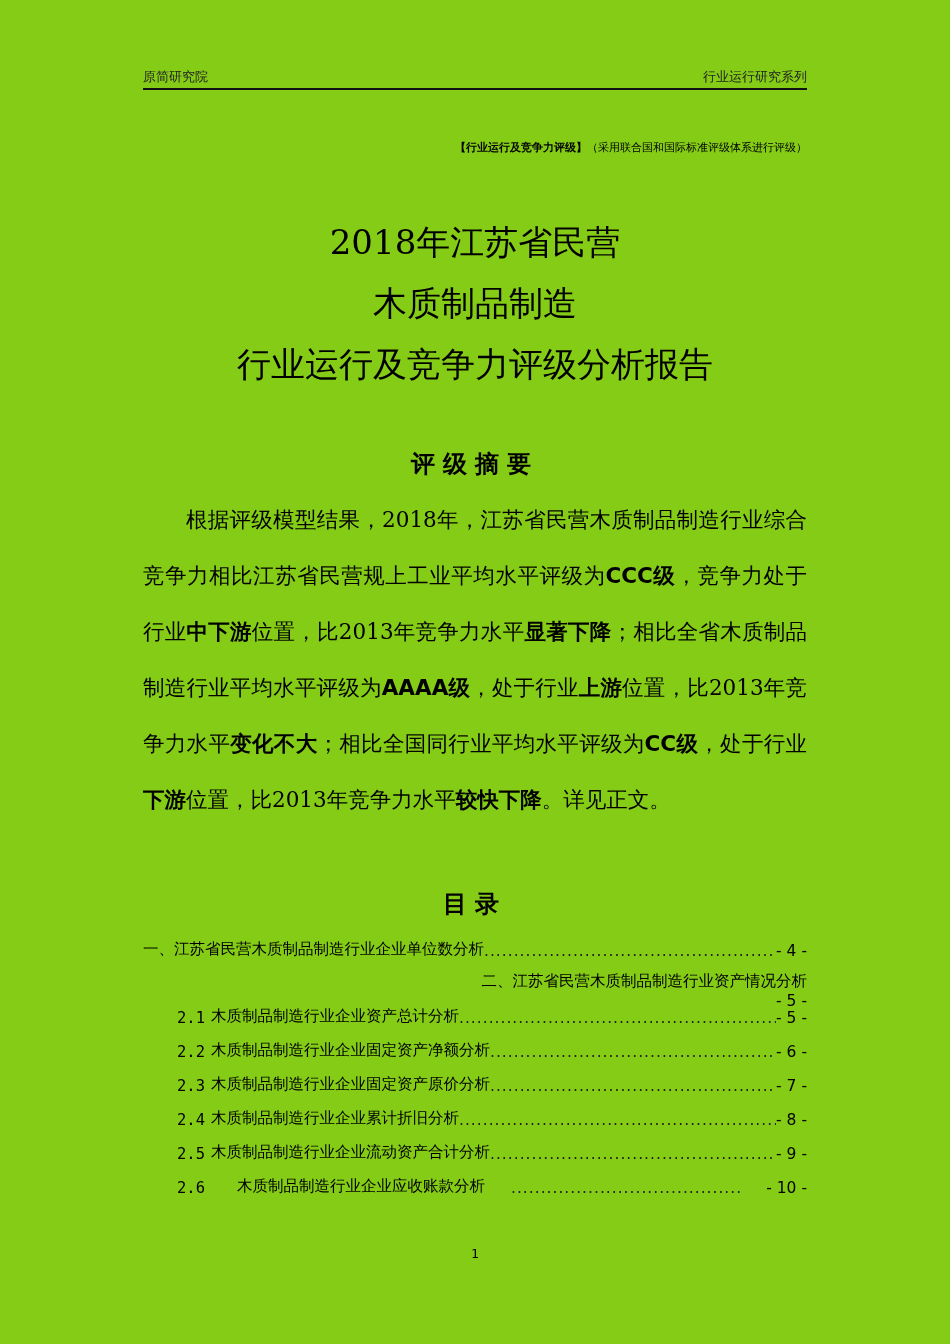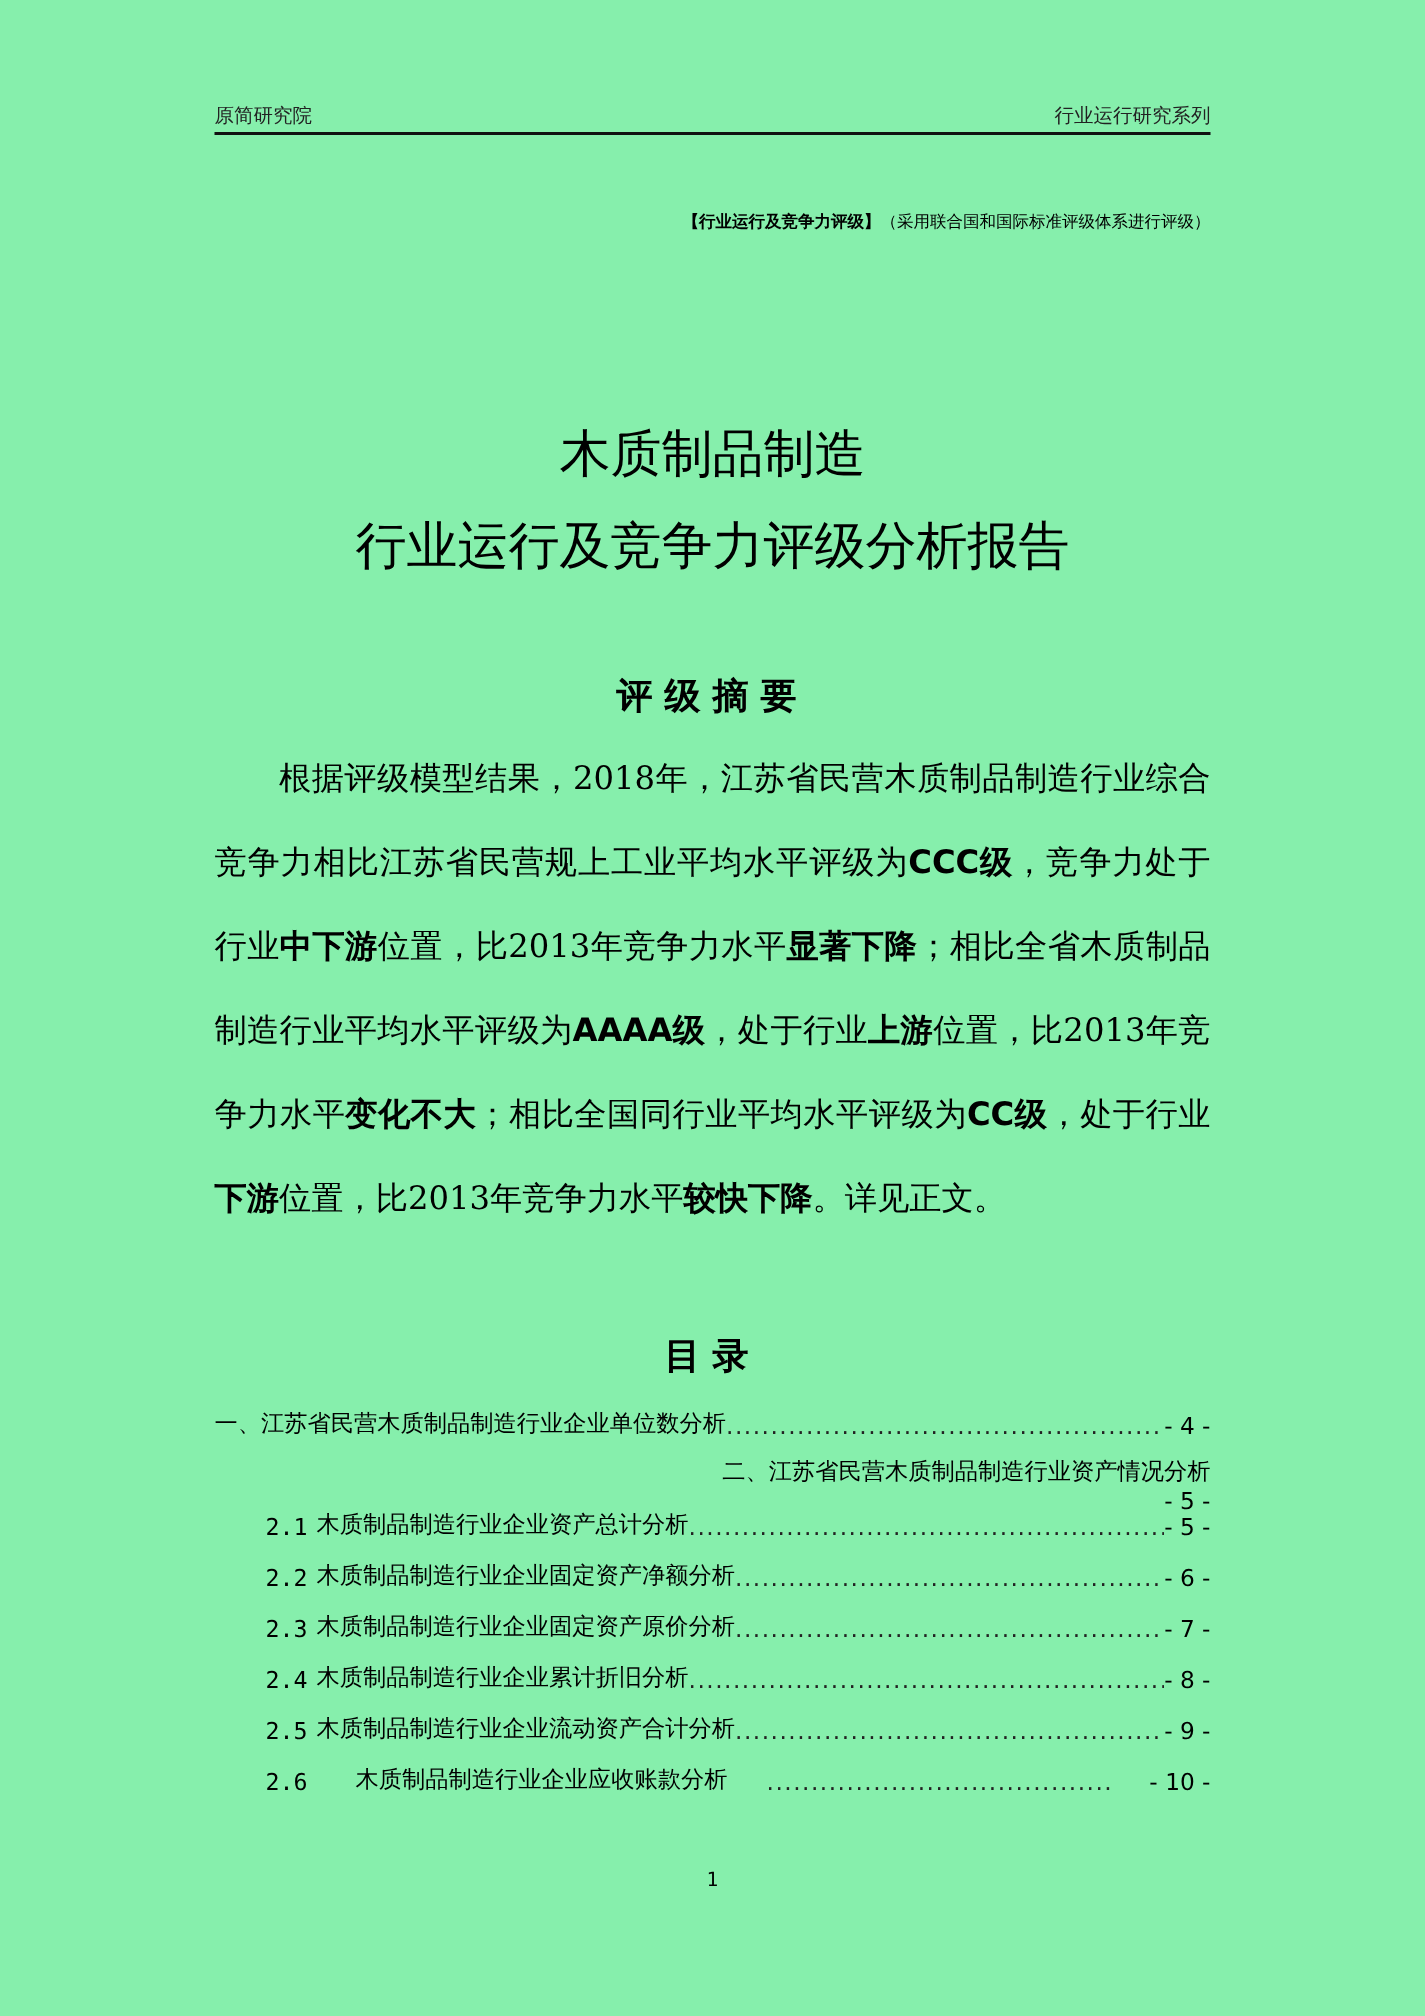--- a/index.html
+++ b/index.html
@@ -1,17 +1,17 @@
 <!DOCTYPE html>
 <html><head>
   <meta charset="utf-8">
   <style>
     html, body { margin: 0; padding: 0; background: #ffffff; }
     body { width: 950px; height: 1344px; position: relative; overflow: hidden; color: #000; }
-    .page { position: absolute; left: 0; top: 0; width: 950px; height: 1344px; background: #86efac; }
+    .page { position: absolute; left: 0; top: 0; width: 950px; height: 1344px; background: #84cc16; }
 
     .header { position: absolute; left: 143px; top: 68px; width: 664px; height: 20px;
       font-family: "DejaVu Sans", sans-serif; font-size: 13px; color: #222; }
     .header .left { position: absolute; left: 0; top: 0; }
     .header .right { position: absolute; right: 0; top: 0; }
     .header-rule { position: absolute; left: 143px; top: 88px; width: 664px; height: 2px; background: #111; }
 
     .rating-tag { position: absolute; left: 143px; top: 140px; width: 664px;
       font-family: "DejaVu Sans", sans-serif; font-size: 11px; white-space: nowrap; text-align: right; }
     .rating-tag .b { font-weight: bold; }
@@ -53,20 +53,21 @@
   <div class="header">
     <span class="left">原简研究院</span>
     <span class="right">行业运行研究系列</span>
   </div>
   <div class="header-rule"></div>
 
   <div class="rating-tag">
     <span class="b">【行业运行及竞争力评级】</span><span>（采用联合国和国际标准评级体系进行评级）</span>
   </div>
 
+  <div class="title t1">2018年江苏省民营</div>
   <div class="title t2">木质制品制造</div>
   <div class="title t3">行业运行及竞争力评级分析报告</div>
 
   <div class="section-head summary-head">评级摘要</div>
 
   <div class="summary">
     <p id="summary-p"><span>根据评级模型结果，2018年，江苏省民营木质制品制造行业综合竞争力相比江苏省民营规上工业平均水平评级为</span><span class="hl">CCC级</span><span>，竞争力处于行业</span><span class="hl">中下游</span><span>位置，比2013年竞争力水平</span><span class="hl">显著下降</span><span>；相比全省木质制品制造行业平均水平评级为</span><span class="hl">AAAA级</span><span>，处于行业</span><span class="hl">上游</span><span>位置，比2013年竞争力水平</span><span class="hl">变化不大</span><span>；相比全国同行业平均水平评级为</span><span class="hl">CC级</span><span>，处于行业</span><span class="hl">下游</span><span>位置，比2013年竞争力水平</span><span class="hl">较快下降</span><span>。详见正文。</span></p>
   </div>
 
   <div class="section-head toc-head">目录</div>

